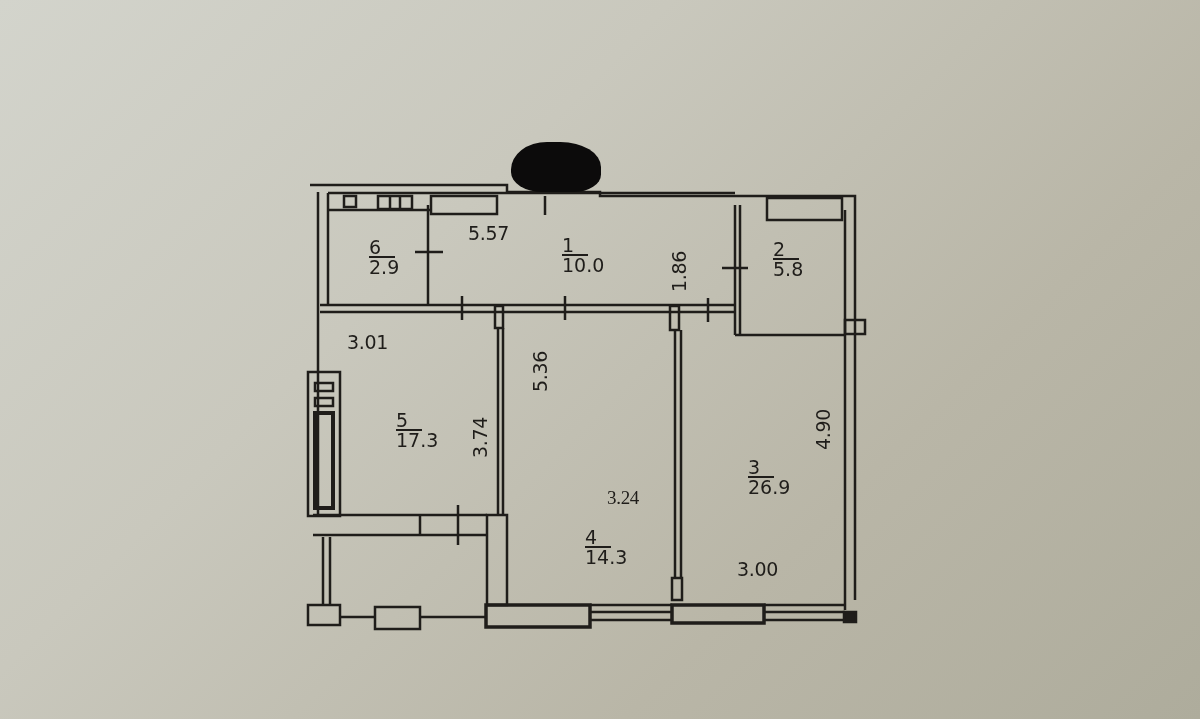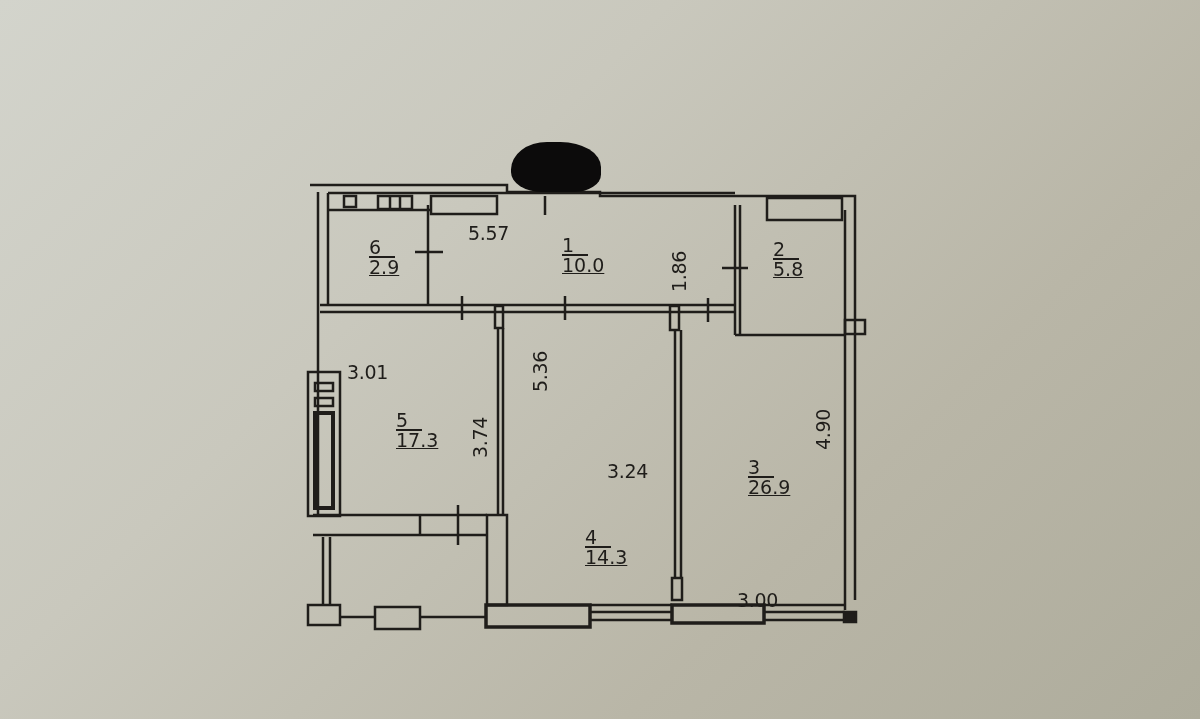--- a/index.html
+++ b/index.html
@@ -5,21 +5,21 @@
     html, body { margin: 0; padding: 0; }
     body {
       width: 1200px; height: 719px; overflow: hidden; position: relative;
       background: linear-gradient(135deg, #d3d4cc 0%, #c9c8bd 35%, #b9b6a7 70%, #aeac9c 100%);
       font-family: "DejaVu Sans", sans-serif;
     }
     .plan { position: absolute; left: 0; top: 0; width: 1200px; height: 719px; }
     .lbl { position: absolute; color: #1f1d1a; font-size: 19px; line-height: 1; letter-spacing: -0.3px; }
     .room-label { position: absolute; text-align: left; color: #1f1d1a; font-size: 19px; line-height: 1.05; }
     .room-label .num { display: inline-block; border-bottom: 2px solid #1f1d1a; padding-right: 14px; line-height: 0.95; }
-    .room-label .area { display: block; text-decoration: underline; }
+    .room-label .area { display: block; }
     .vert { transform: rotate(-90deg); transform-origin: center center; }
     .blob { position: absolute; left: 511px; top: 142px; width: 90px; height: 50px; background: #0c0b0b; border-radius: 40% 45% 30% 35% / 55% 50% 35% 40%; }
   </style>
 </head>
 <body>
 
 <svg class="plan" viewBox="0 0 1200 719" xmlns="http://www.w3.org/2000/svg">
   <g fill="none" stroke="#1f1d1a" stroke-width="2.5">
 
     <polyline points="310,185 507,185 507,192 600,192 600,196 855,196 855,600"></polyline>
@@ -89,26 +89,26 @@
     <line x1="764" y1="612" x2="845" y2="612"></line>
     <line x1="764" y1="620" x2="845" y2="620"></line>
     <rect x="844" y="612" width="12" height="10" fill="#1f1d1a"></rect>
   </g>
 </svg>
 
 <div class="blob"></div>
 
 <div class="lbl" style="left:468px;top:224px;">5.57</div>
 <div class="lbl vert" style="left:654px;top:262px;width:50px;text-align:center;">1.86</div>
-<div class="lbl" style="left:347px;top:333px;margin-top:30px;">3.01</div>
+<div class="lbl" style="left:347px;top:333px;">3.01</div>
 <div class="lbl vert" style="left:455px;top:428px;width:50px;text-align:center;">3.74</div>
 <div class="lbl vert" style="left:515px;top:362px;width:50px;text-align:center;">5.36</div>
-<div class="lbl" style="left:607px;top:462px;">3.24</div>
+<div class="lbl" style="left:607px;top:488px;font-family:Liberation Serif, serif;">3.24</div>
 <div class="lbl vert" style="left:798px;top:420px;width:50px;text-align:center;">4.90</div>
-<div class="lbl" style="left:737px;top:591px;">3.00</div>
+<div class="lbl" style="left:737px;top:560px;">3.00</div>
 
 <div class="room-label" style="left:562px;top:236px;">
   <span class="num">1</span>
   <span class="area">10.0</span>
 </div>
 <div class="room-label" style="left:773px;top:240px;">
   <span class="num">2</span>
   <span class="area">5.8</span>
 </div>
 <div class="room-label" style="left:748px;top:458px;">

